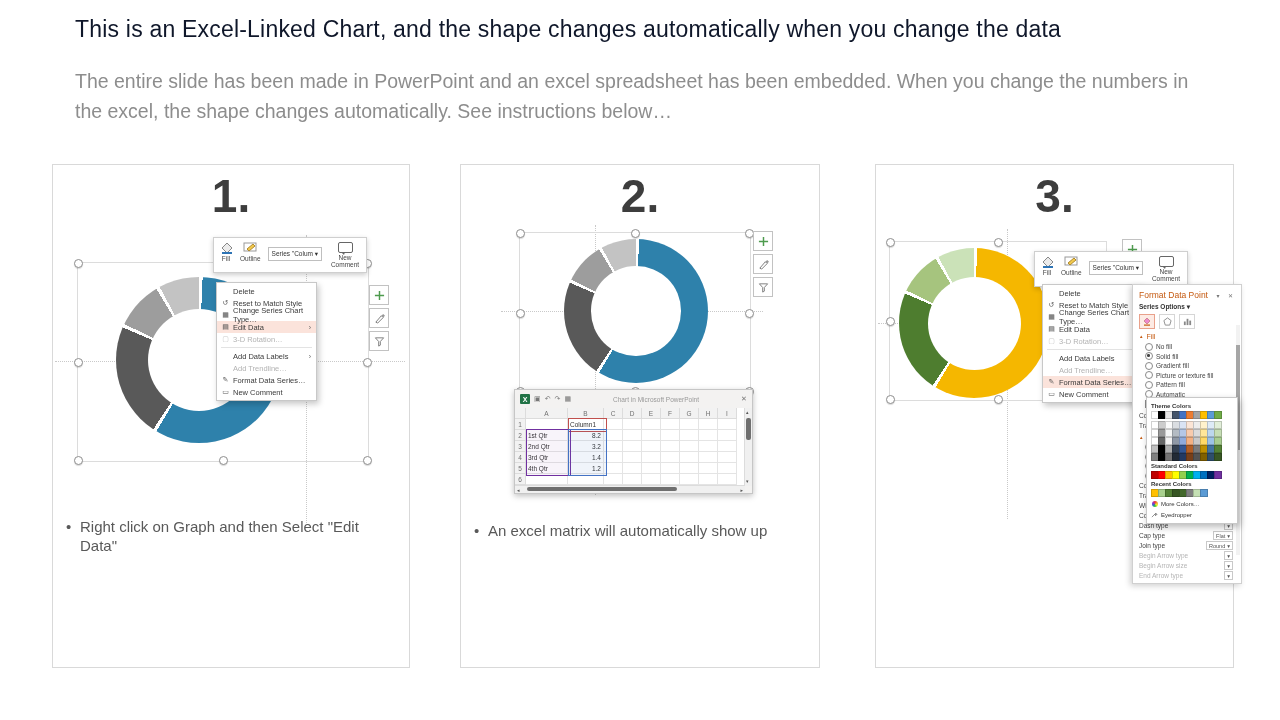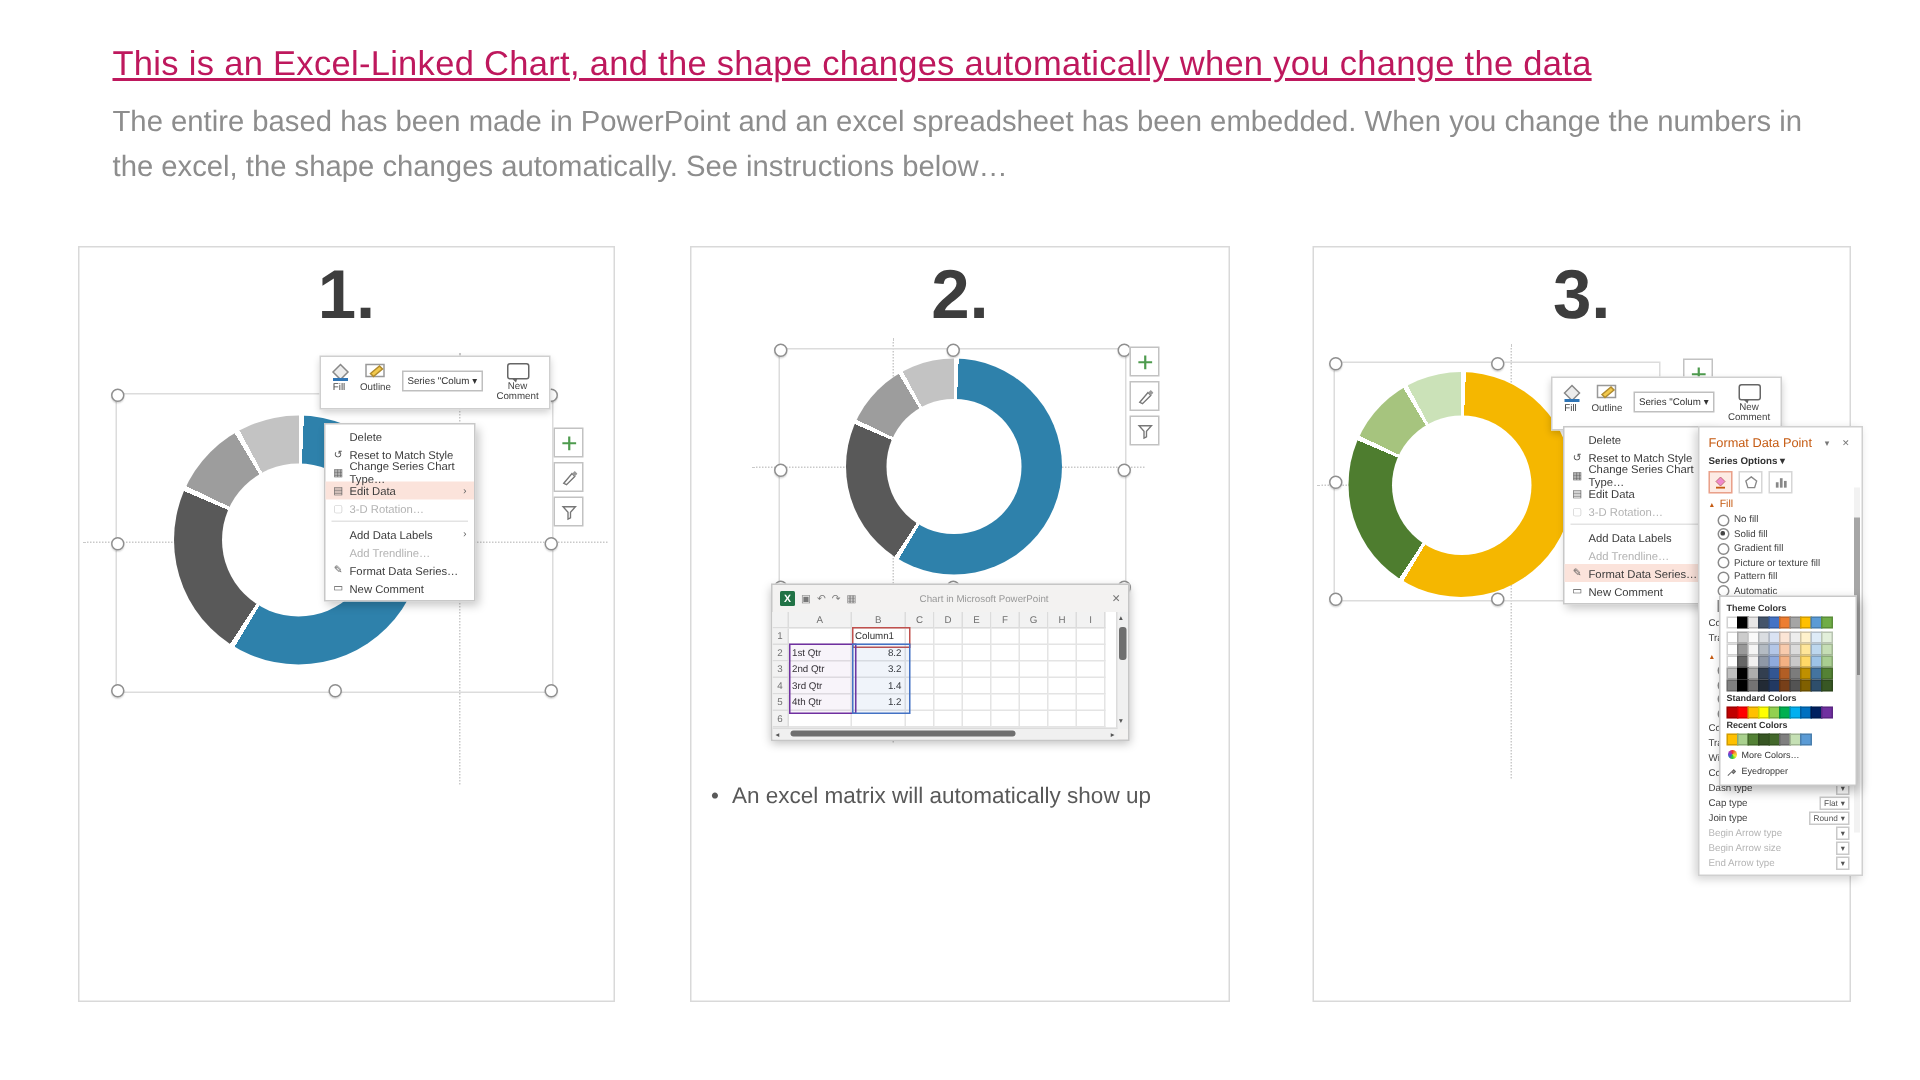--- a/index.html
+++ b/index.html
@@ -1,19 +1,19 @@
 <!DOCTYPE html>
 <html><head>
 <meta charset="utf-8">
 <style>
   html,body{margin:0;padding:0;width:1280px;height:720px;background:#fff;
     font-family:"Liberation Sans",sans-serif;position:relative;overflow:hidden;}
   .abs{position:absolute;}
   
-  .slide-title{left:75px;top:29px;font-size:23px;color:#be185d;letter-spacing:.2px;text-decoration:underline;}
+  .slide-title{left:75px;top:16px;font-size:23px;color:#0f172a;letter-spacing:.2px;}
   .slide-sub{left:75px;top:66px;width:1130px;font-size:19.5px;line-height:30px;color:#8d8d8d;}
   
   .panel{position:absolute;top:164px;height:502px;background:#fff;border:1px solid #d9d9d9;}
   .panel-number{position:absolute;top:4px;left:0;width:100%;text-align:center;
     font-size:46px;font-weight:bold;color:#3d3d3d;}
   .bullets{position:absolute;font-size:15px;line-height:19px;color:#595959;}
   .bullet{position:relative;padding-left:17px;margin-bottom:4px;}
   .bullet::before{content:'•';position:absolute;left:3px;color:#595959;}
   
   .sel-frame{position:absolute;border:1px solid #dcdcdc;}
@@ -110,21 +110,21 @@
   .swrow.recent{grid-template-columns:repeat(8,7px);}
   .pal-item{display:flex;align-items:center;gap:3px;height:10px;margin-top:1px;}
   .pal-ic{width:7px;text-align:center;font-size:6px;color:#666;}
   .wheel{width:6px;height:6px;border-radius:50%;
     background:conic-gradient(#e33,#ea3,#ee3,#3c3,#36c,#93c,#e33);}
 </style>
 </head>
 <body>
 
 <div class="abs slide-title">This is an Excel-Linked Chart, and the shape changes automatically when you change the data</div>
-<div class="abs slide-sub">The entire based has been made in PowerPoint and an excel spreadsheet has been embedded. When you change the numbers in the excel, the shape changes automatically. See instructions below…</div>
+<div class="abs slide-sub">The entire slide has been made in PowerPoint and an excel spreadsheet has been embedded. When you change the numbers in the excel, the shape changes automatically. See instructions below…</div>
 
 <div class="panel" style="left:52px;width:356px;">
   <div class="panel-number">1.</div>
 
   <div class="hguide" style="left:2px;top:196px;width:350px;"></div>
   <div class="vguide" style="left:253px;top:70px;height:288px;"></div>
 
   <div class="sel-frame" style="left:24px;top:97px;width:290px;height:198px;">
     <div class="hdl h-tl"></div>
       <div class="hdl h-tm"></div>
@@ -216,20 +216,23 @@
     <div class="mi">
         <span class="mico">✎</span>
         <span>Format Data Series…</span>
       </div>
     <div class="mi">
         <span class="mico">▭</span>
         <span>New Comment</span>
       </div>
   </div>
 
+  <div class="bullets" style="left:10px;top:352px;width:332px;">
+    <div class="bullet">Right click on Graph and then Select "Edit Data"</div>
+  </div>
 </div>
 
 <div class="panel" style="left:460px;width:358px;">
   <div class="panel-number">2.</div>
 
   <div class="vguide" style="left:134px;top:60px;height:270px;"></div>
   <div class="hguide" style="left:40px;top:146px;width:262px;"></div>
 
   <div class="sel-frame" style="left:58px;top:67px;width:230px;height:159px;">
     <div class="hdl h-tl"></div>

